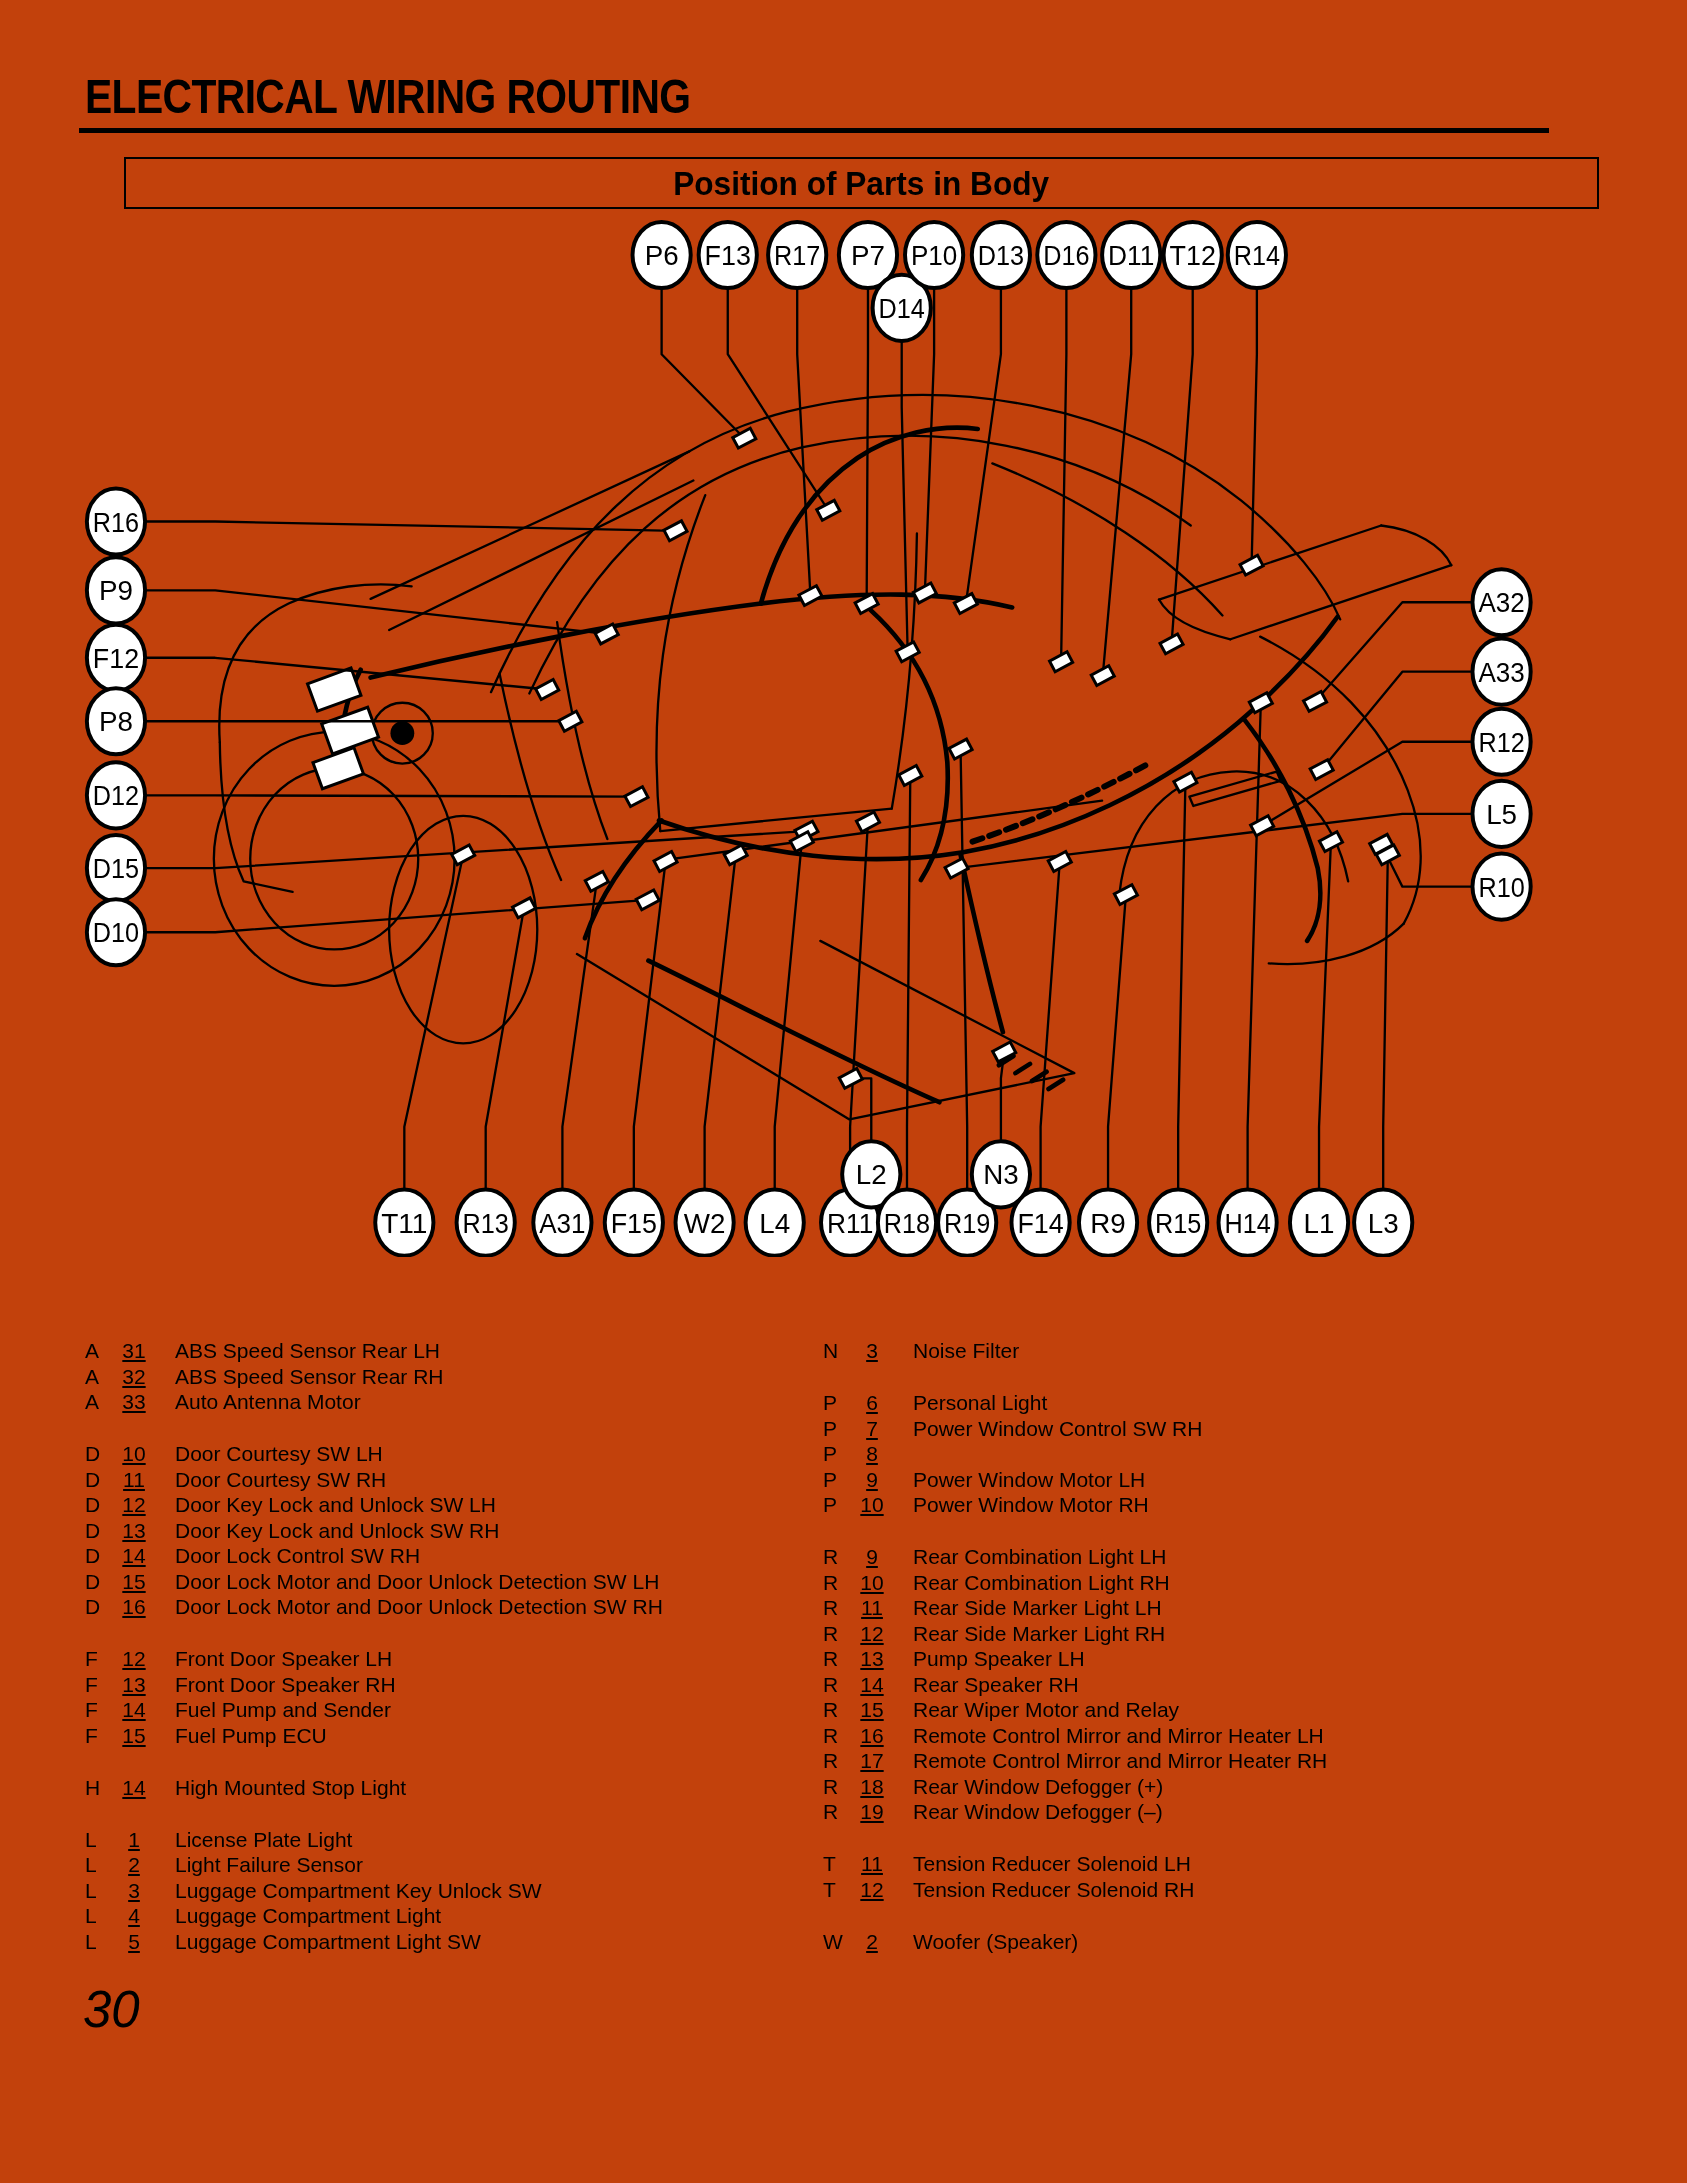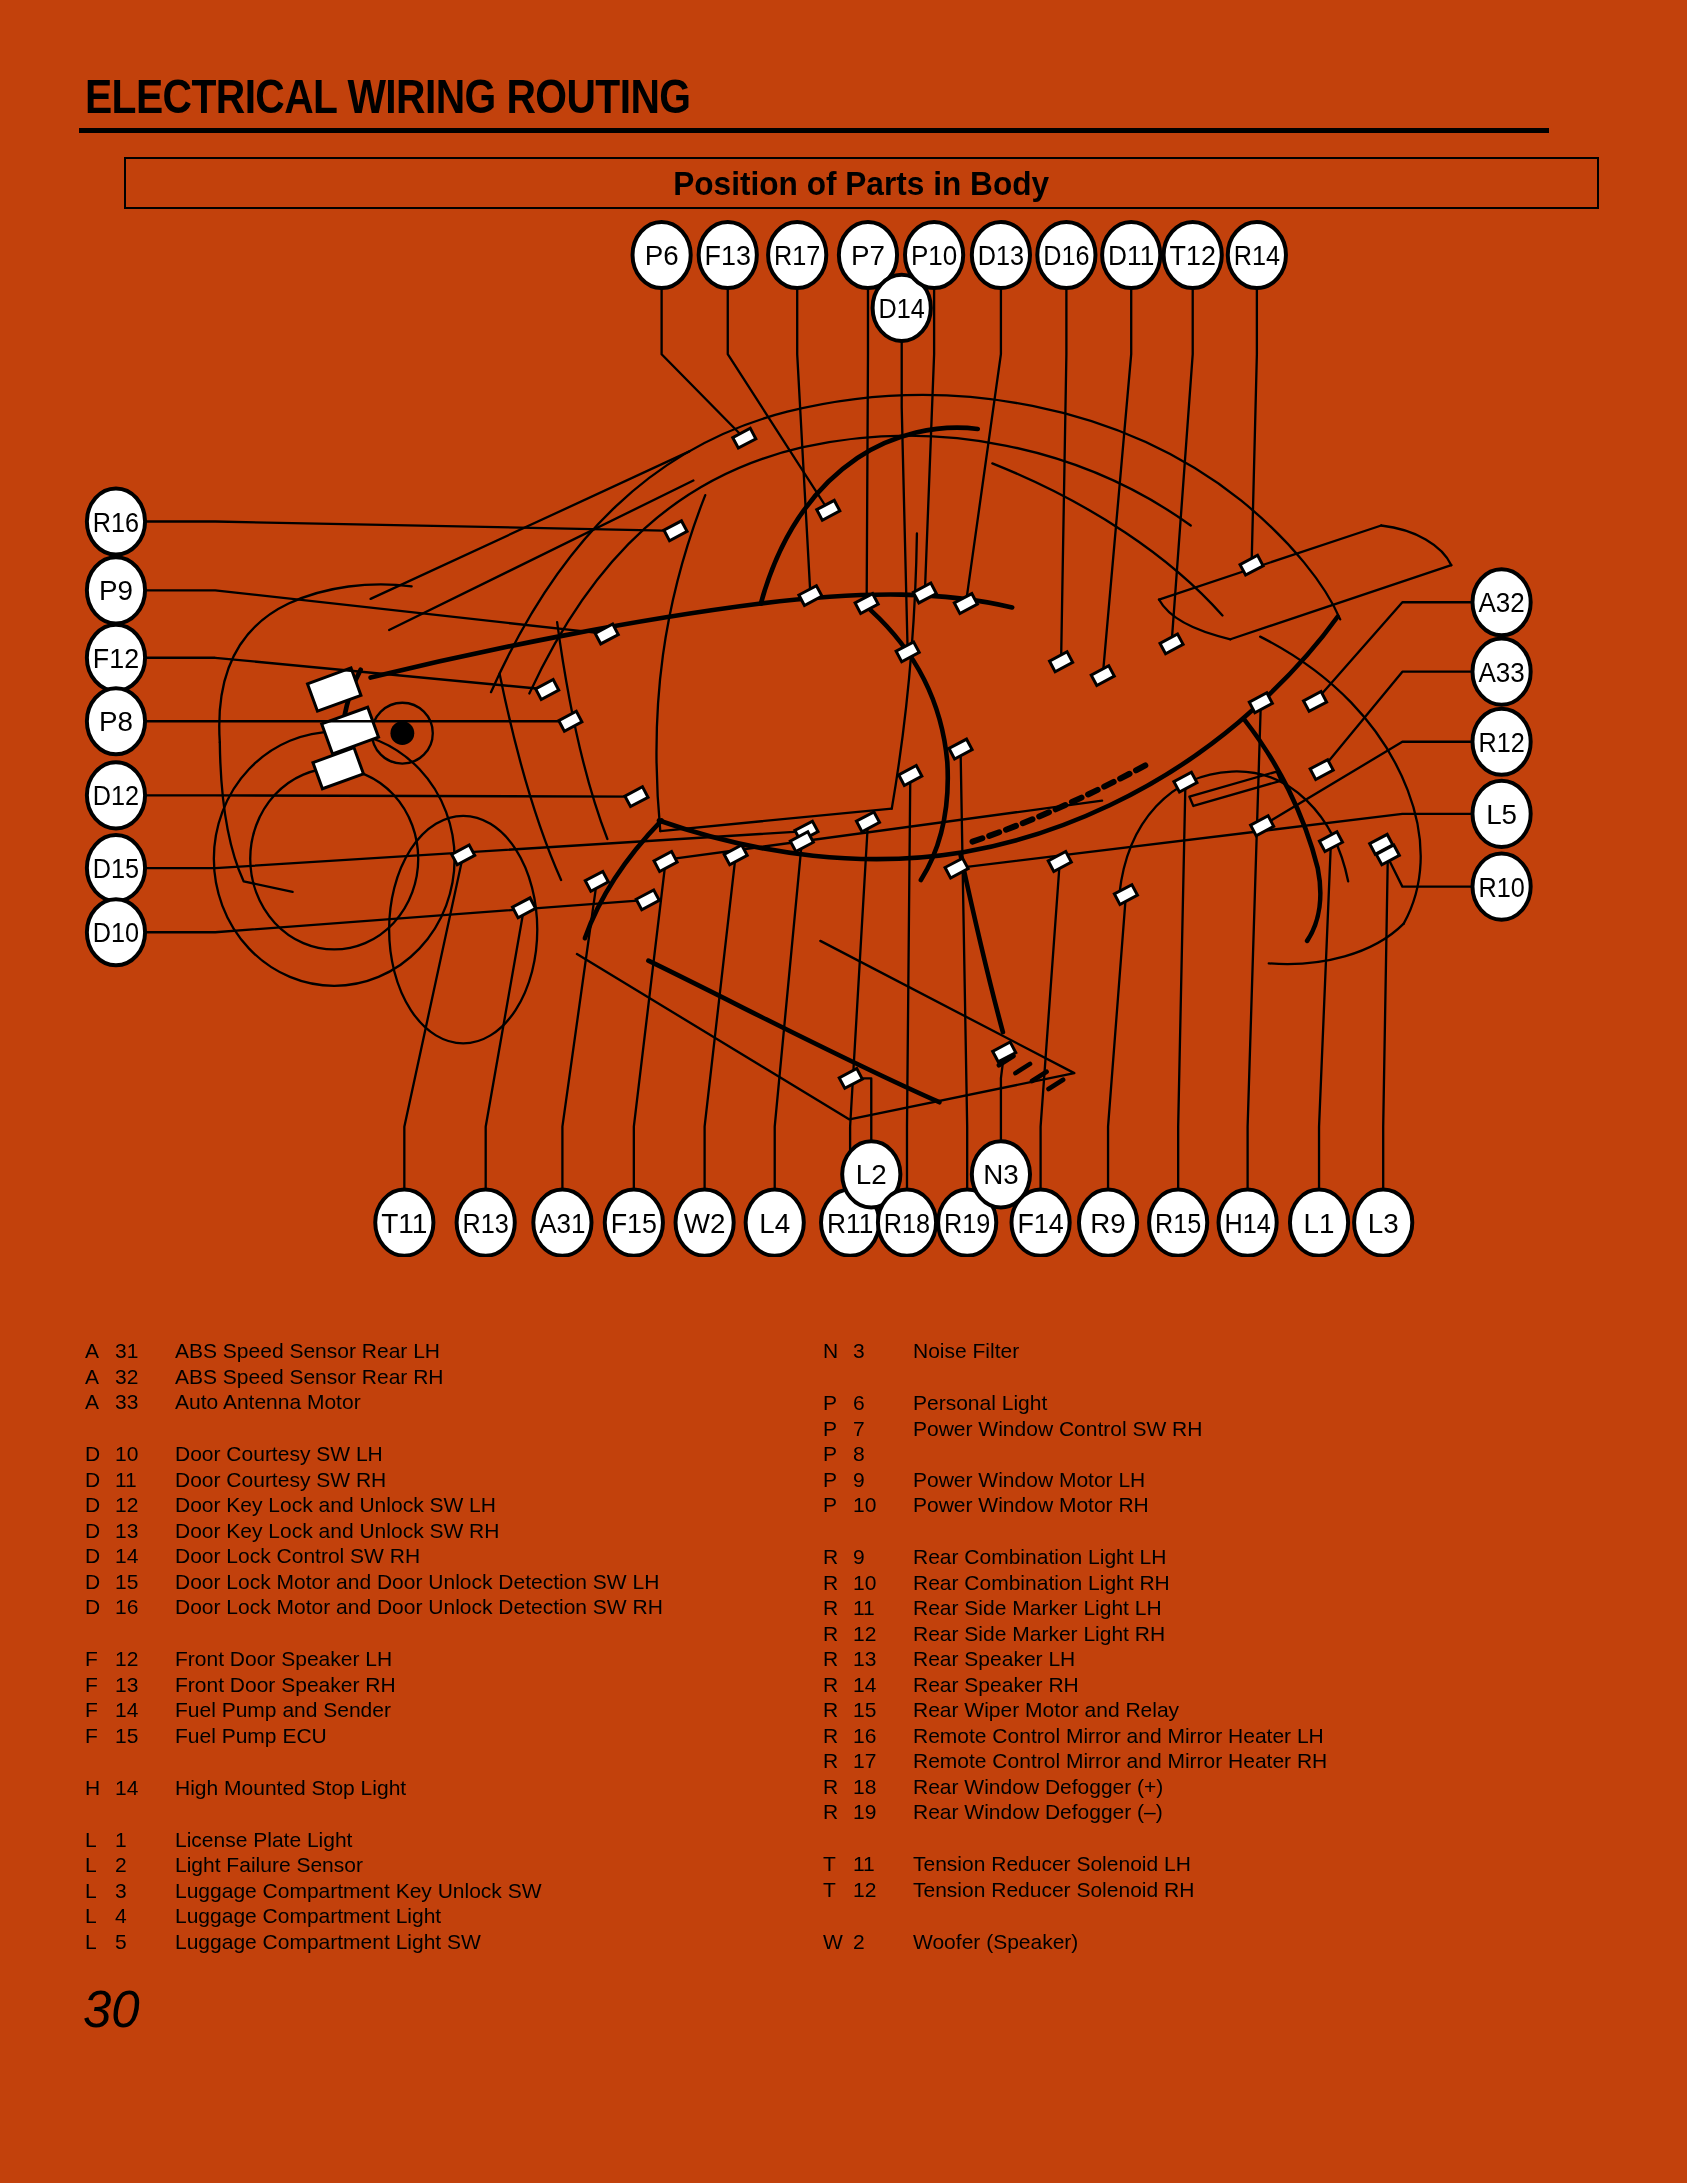--- a/index.html
+++ b/index.html
@@ -23,21 +23,21 @@
   .bubble{fill:#fff;stroke:#000;stroke-width:6;}
   .blabel{font-size:42px;font-family:"Liberation Sans",sans-serif;fill:#000;}
   .legend{position:absolute;left:0;top:1338px;font-size:21px;line-height:25.5px;}
   .legend-col{position:absolute;top:0;}
   #col-left{left:85px;width:708px;}
   #col-right{left:823px;width:840px;}
   .lgroup{margin:0;}
   .lgroup:not(:first-child){margin-top:26.5px;}
   .lrow{display:flex;}
   .lt{width:30px;flex:none;}
-  .ln{width:38px;flex:none;text-align:left;}
+  .ln{width:38px;flex:none;text-align:center;text-decoration:underline;}
   .nm{margin-left:22px;white-space:pre-line;}
   .page-number{position:absolute;left:83px;top:1980px;font-size:51px;font-style:italic;}
 </style>
 </head>
 <body>
 
 <div class="page">
 
   <h1 class="page-title">ELECTRICAL WIRING ROUTING</h1>
   <div class="title-rule"></div>
@@ -514,21 +514,21 @@
             <span class="nm">Rear Side Marker Light LH</span>
           </div>
           <div class="lrow">
             <span class="lt">R</span>
             <span class="ln">12</span>
             <span class="nm">Rear Side Marker Light RH</span>
           </div>
           <div class="lrow">
             <span class="lt">R</span>
             <span class="ln">13</span>
-            <span class="nm">Rear Speaker LH</span>
+            <span class="nm">Pump Speaker LH</span>
           </div>
           <div class="lrow">
             <span class="lt">R</span>
             <span class="ln">14</span>
             <span class="nm">Rear Speaker RH</span>
           </div>
           <div class="lrow">
             <span class="lt">R</span>
             <span class="ln">15</span>
             <span class="nm">Rear Wiper Motor and Relay</span>

